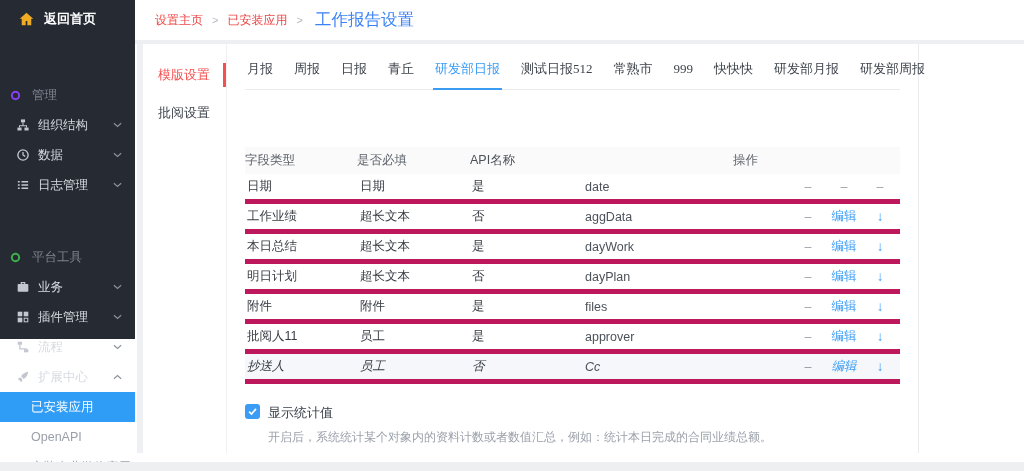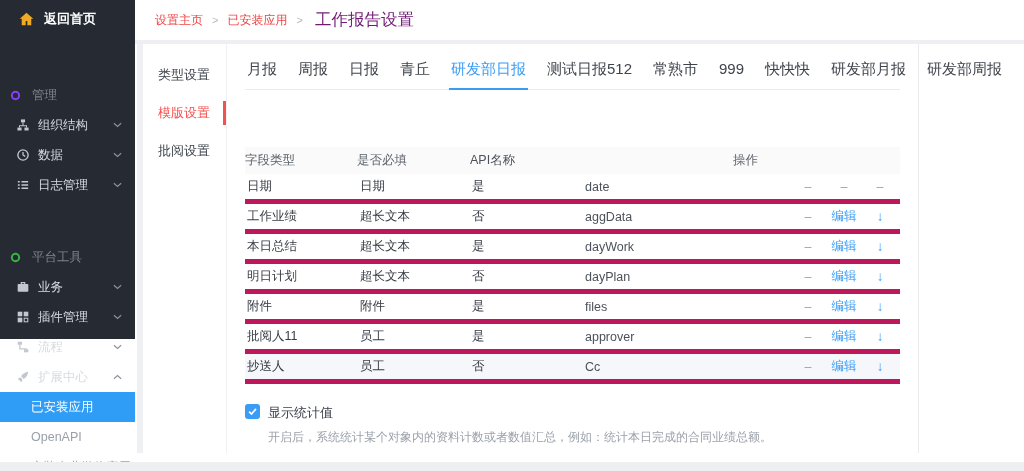--- a/index.html
+++ b/index.html
@@ -19,47 +19,47 @@
   .side-icon { display:flex; align-items:center; color:#c3c8d0; }
   .side-chevron { margin-left:auto; margin-right:13px; display:flex; color:#8d929b; }
   .side-sub { padding-left:31px; color:#9aa0a9; cursor:pointer; }
   .side-sub.active { background:#2f9cf5; color:#fff; }
 
   
   .main { position:absolute; left:135px; top:0; right:0; height:462px; background:#fff; }
   .crumbbar { height:40px; display:flex; align-items:center; padding-left:20px; gap:9px; background:#fff; }
   .crumb-link { color:#ef4444; font-size:12px; cursor:pointer; }
   .crumb-sep { color:#b4b9c0; font-size:11px; }
-  .crumb-current { color:#701a75; font-size:16.5px; font-weight:500; margin-left:3px; }
+  .crumb-current { color:#3b82f6; font-size:16.5px; font-weight:500; margin-left:3px; }
   .band { position:absolute; left:0; top:40px; width:100%; height:4px; background:#edeff2; }
   .content { position:absolute; left:0; top:44px; right:0; bottom:9px; background:#fff; overflow:hidden; }
   .gutter { position:absolute; left:2px; top:0; bottom:0; width:6px; background:#eef0f3; }
   .subnav-line { position:absolute; left:91px; top:0; bottom:0; width:1px; background:#eef0f3; }
   .card-right-line { position:absolute; left:783px; top:0; bottom:0; width:1px; background:#e9ebef; }
 
   
   .subnav { position:absolute; left:8px; top:17px; width:83px; }
   .subnav-item { height:28px; margin-bottom:10px; display:flex; align-items:center; justify-content:flex-end;
     padding-right:16px; font-size:13px; color:#3c424b; cursor:pointer; position:relative; }
   .subnav-item.active { color:#f55050; }
   .subnav-item.active::after { content:""; position:absolute; right:0; top:2px; width:3px; height:24px; background:#f55050; }
 
   
   .panel { position:absolute; left:110px; top:0; width:655px; }
   .tabs { display:flex; gap:17px; margin-top:14px; border-bottom:1px solid #e9ebef; }
-  .tab { font-size:15px; color:#3f444c; padding:0 2px 10px; line-height:21px; cursor:pointer;
-    position:relative; white-space:nowrap; }
+  .tab { font-size:13px; color:#3f444c; padding:0 2px 10px; line-height:21px; cursor:pointer;
+    position:relative; white-space:nowrap;font-family:Liberation Serif, serif; }
   .tab.active { color:#3a9cf5; }
   .tab.active::after { content:""; position:absolute; left:0; right:0; bottom:-1px; height:2px; background:#3a9cf5; }
 
   
   .ftable { margin-top:57px; }
   .trow { display:flex; align-items:center; height:30px; border-bottom:5px solid #be185d;
     font-size:12.5px; color:#363b43; }
-  .trow.hl { background:#f5f7fa; }
+  .trow.hl { background:#f5f7fa;font-style:italic; }
   .thead { height:27px; background:#fafafa; color:#5d636b; border-bottom:none; }
   .c-name { width:115px; padding-left:2px; }
   .c-type { width:112px; }
   .c-req  { width:113px; }
   .c-api  { width:205px; color:#4c525a; }
   .c-ops  { width:108px; display:flex; align-items:center; }
   .hcell-ops { justify-content:flex-end; padding-right:25px; }
   .op-slot { width:36px; text-align:center; display:inline-block; }
   .op-dash { color:#9aa1aa; }
   .op-edit { color:#3a9cf5; cursor:pointer; text-decoration:none; }
@@ -241,21 +241,20 @@
       <span class="crumb-sep">&gt;</span>
       <span class="crumb-link">已安装应用</span>
       <span class="crumb-sep">&gt;</span>
       <span class="crumb-current">工作报告设置</span>
     </div>
     <div class="band"></div>
 
     <div class="content">
       <div class="gutter"></div>
       <div class="subnav">
-          <div class="subnav-item">类型设置</div>
           <div class="subnav-item active">模版设置</div>
           <div class="subnav-item">批阅设置</div>
         </div>
       <div class="subnav-line"></div>
       <div class="card-right-line"></div>
 
       <div class="panel">
         <div class="tabs">
             <div class="tab">月报</div>
             <div class="tab">周报</div>

